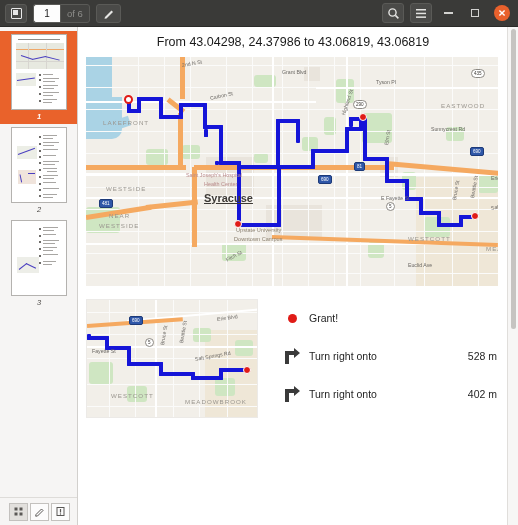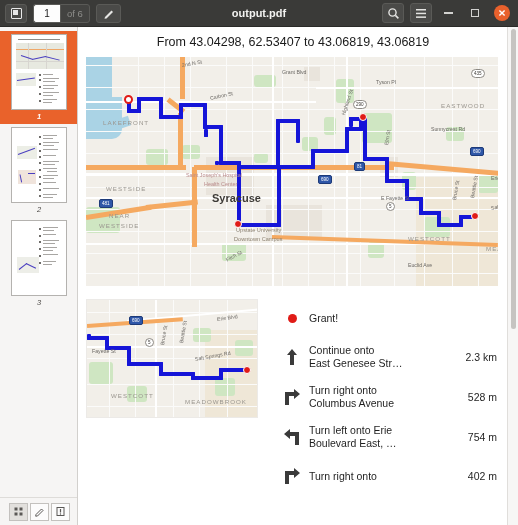--- a/index.html
+++ b/index.html
@@ -343,21 +343,20 @@
   </div>
   <div class="pager">
     <div class="pager-input">1</div>
     <div class="pager-total">of 6</div>
   </div>
   <div class="pen-btn">
     <svg width="13" height="13" viewBox="0 0 13 13">
       <path d="M3 10 L9.5 3.5 L11 5 L4.5 11.5 L2.5 11.8 Z" fill="#e6e6e4"></path>
     </svg>
   </div>
-  <div class="doc-title">output.pdf</div>
   <div class="tb-right">
     <div class="icon-btn">
       <svg width="13" height="13" viewBox="0 0 13 13">
         <circle cx="5.5" cy="5.5" r="3.6" fill="none" stroke="#e4e4e2" stroke-width="1.4"></circle>
         <line x1="8.4" y1="8.4" x2="11.4" y2="11.4" stroke="#e4e4e2" stroke-width="1.5"></line>
       </svg>
     </div>
     <div class="icon-btn">
       <svg width="12" height="11" viewBox="0 0 12 11">
         <rect x="1" y="1" width="10" height="1.5" fill="#e4e4e2"></rect>
@@ -498,21 +497,21 @@
         <line x1="5.5" y1="3" x2="5.5" y2="6.5" stroke="#5a5856" stroke-width="1.2"></line>
         <circle cx="5.5" cy="8" r="0.7" fill="#5a5856"></circle>
       </svg>
     </div>
   </div>
 </div>
 
 <div class="docarea">
   <div class="page">
 
-    <div class="page-heading">From 43.04298, 62.53407 to 43.06819, 43.06819</div>
+    <div class="page-heading">From 43.04298, 24.37986 to 43.06819, 43.06819</div>
 
     <div class="map-main">
 
       <div class="mland" style="left:0;top:0;width:412px;height:229px;background:#f2efe9;"></div>
       <div class="mwater" style="left:0;top:0;width:26px;height:44px;"></div>
       <div class="mwater" style="left:0;top:40px;width:36px;height:42px;border-radius:0 0 10px 0;"></div>
       <div class="mwater" style="left:22px;top:62px;width:22px;height:10px;transform:rotate(-18deg);"></div>
       <div class="mland" style="left:330px;top:120px;width:82px;height:109px;background:#efe7d7;"></div>
 
       <div class="mpark" style="left:168px;top:18px;width:22px;height:12px;"></div>
@@ -638,21 +637,21 @@
           <div class="mlabel" style="left: 124px; top: 38px; transform: rotate(-12deg); transform-origin: left center;">Carbon St</div>
           <div class="mlabel" style="left: 290px; top: 22px; transform-origin: left center;">Tyson Pl</div>
           <div class="mlabel hood" style="left: 355px; top: 45px; transform-origin: left center;">EASTWOOD</div>
           <div class="mlabel" style="left: 345px; top: 69px; transform-origin: left center;">Sunnycrest Rd</div>
           <div class="mlabel hood" style="left: 17px; top: 62px; transform-origin: left center;">LAKEFRONT</div>
           <div class="mlabel" style="left: 257px; top: 55px; transform: rotate(-72deg); transform-origin: left center;">Highland St</div>
           <div class="mlabel" style="left: 300px; top: 85px; transform: rotate(-80deg); transform-origin: left center;">Elm St</div>
           <div class="mlabel hood" style="left: 20px; top: 128px; transform-origin: left center;">WESTSIDE</div>
           <div class="mlabel poi" style="left: 100px; top: 115px; transform-origin: left center;">Saint Joseph's Hospital</div>
           <div class="mlabel poi" style="left: 118px; top: 124px; transform-origin: left center;">Health Center</div>
-          <div class="mlabel city" style="left: 126px; top: 135px; transform-origin: left center;">Syracuse</div>
+          <div class="mlabel city" style="left: 118px; top: 135px; transform-origin: left center; text-decoration: underline;">Syracuse</div>
           <div class="mlabel" style="left: 295px; top: 138px; transform-origin: left center;">E Fayette St</div>
           <div class="mlabel" style="left: 405px; top: 118px; transform-origin: left center;">Erie Blvd E</div>
           <div class="mlabel hood" style="left: 23px; top: 155px; transform-origin: left center;">NEAR</div>
           <div class="mlabel hood" style="left: 13px; top: 165px; transform-origin: left center;">WESTSIDE</div>
           <div class="mlabel campus" style="left: 150px; top: 170px; transform-origin: left center;">Upstate University</div>
           <div class="mlabel campus" style="left: 148px; top: 179px; transform-origin: left center;">Downtown Campus</div>
           <div class="mlabel" style="left: 368px; top: 140px; transform: rotate(-80deg); transform-origin: left center;">Bruce St</div>
           <div class="mlabel" style="left: 386px; top: 138px; transform: rotate(-80deg); transform-origin: left center;">Beattie St</div>
           <div class="mlabel" style="left: 405px; top: 148px; transform: rotate(-10deg); transform-origin: left center;">Salt Springs Rd</div>
           <div class="mlabel hood" style="left: 322px; top: 178px; transform-origin: left center;">WESTCOTT</div>
@@ -729,58 +728,33 @@
       <div class="dir-row">
         <div class="dir-icon">
           <span class="start-dot"></span>
         </div>
         <div class="dir-text">
           <div>Grant!</div>
         </div>
         <div class="dir-dist"></div>
       </div>
 
-      <div class="dir-row">
-        <div class="dir-icon">
-          <svg width="14" height="18" viewBox="0 0 14 18">
-            <path d="M7 1 L12 7 L9 7 L9 17 L5 17 L5 7 L2 7 Z" fill="#3a3a3a"></path>
-          </svg>
-        </div>
-        <div class="dir-text">
-          <div>Continue onto</div>
-          <div>East Genesee Str…</div>
-        </div>
-        <div class="dir-dist">2.3 km</div>
-      </div>
 
       <div class="dir-row">
         <div class="dir-icon">
           <svg width="18" height="18" viewBox="0 0 18 18">
             <path d="M2 17 L2 4 L11 4 L11 1 L17 6 L11 11 L11 8 L6 8 L6 17 Z" fill="#3a3a3a"></path>
           </svg>
         </div>
         <div class="dir-text">
           <div>Turn right onto</div>
-          <div>Columbus Avenue</div>
         </div>
         <div class="dir-dist">528 m</div>
       </div>
 
-      <div class="dir-row">
-        <div class="dir-icon">
-          <svg width="18" height="18" viewBox="0 0 18 18">
-            <path d="M16 17 L16 4 L7 4 L7 1 L1 6 L7 11 L7 8 L12 8 L12 17 Z" fill="#3a3a3a"></path>
-          </svg>
-        </div>
-        <div class="dir-text">
-          <div>Turn left onto Erie</div>
-          <div>Boulevard East, …</div>
-        </div>
-        <div class="dir-dist">754 m</div>
-      </div>
 
       <div class="dir-row">
         <div class="dir-icon">
           <svg width="18" height="18" viewBox="0 0 18 18">
             <path d="M2 17 L2 4 L11 4 L11 1 L17 6 L11 11 L11 8 L6 8 L6 17 Z" fill="#3a3a3a"></path>
           </svg>
         </div>
         <div class="dir-text">
           <div>Turn right onto</div>
         </div>

